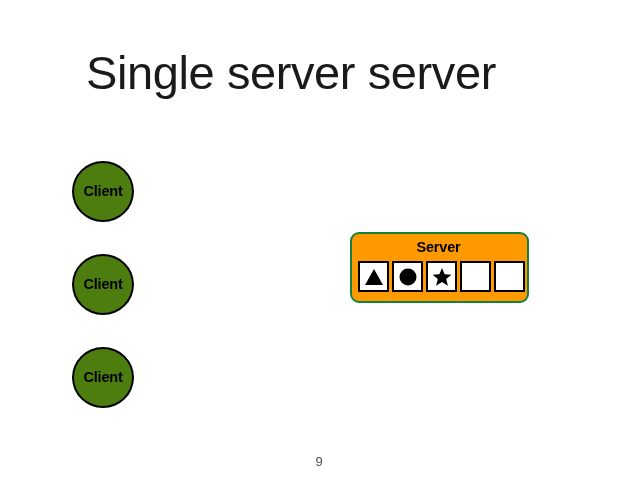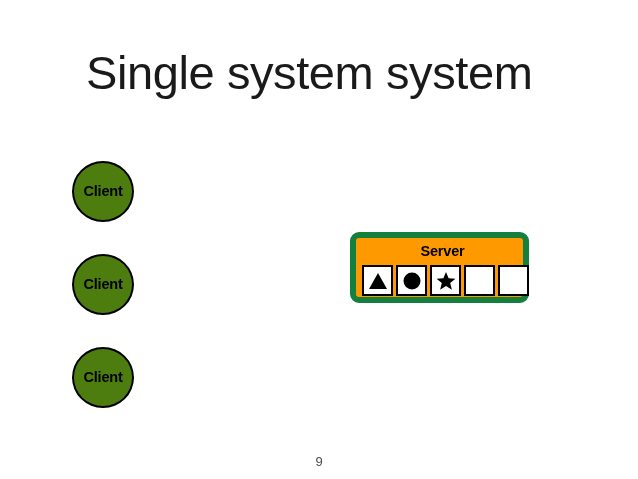--- a/index.html
+++ b/index.html
@@ -64,21 +64,21 @@
 
   
   #server-node {
     position: absolute;
     left: 350px;
     top: 232px;
     width: 179px;
     height: 71px;
     box-sizing: border-box;
     background: #ff9900;
-    border: 6px solid #15803d;
+    border: 2px solid #15803d;
     border-radius: 9px;
   }
   #server-label {
     position: absolute;
     left: 0;
     top: 5px;
     width: 173px;
     text-align: center;
     font-size: 14.5px;
     font-weight: bold;
@@ -114,21 +114,21 @@
     font-size: 13px;
     color: #4d4d4d;
     font-weight: 400;
   }
 </style>
 </head>
 <body>
 
 <div id="slide">
 
-  <div id="slide-title">Single system system</div>
+  <div id="slide-title">Single server server</div>
 
   <div class="client-node" id="client-0">
     <span class="client-label">Client</span>
   </div>
 
   <div class="client-node" id="client-1">
     <span class="client-label">Client</span>
   </div>
 
   <div class="client-node" id="client-2">

